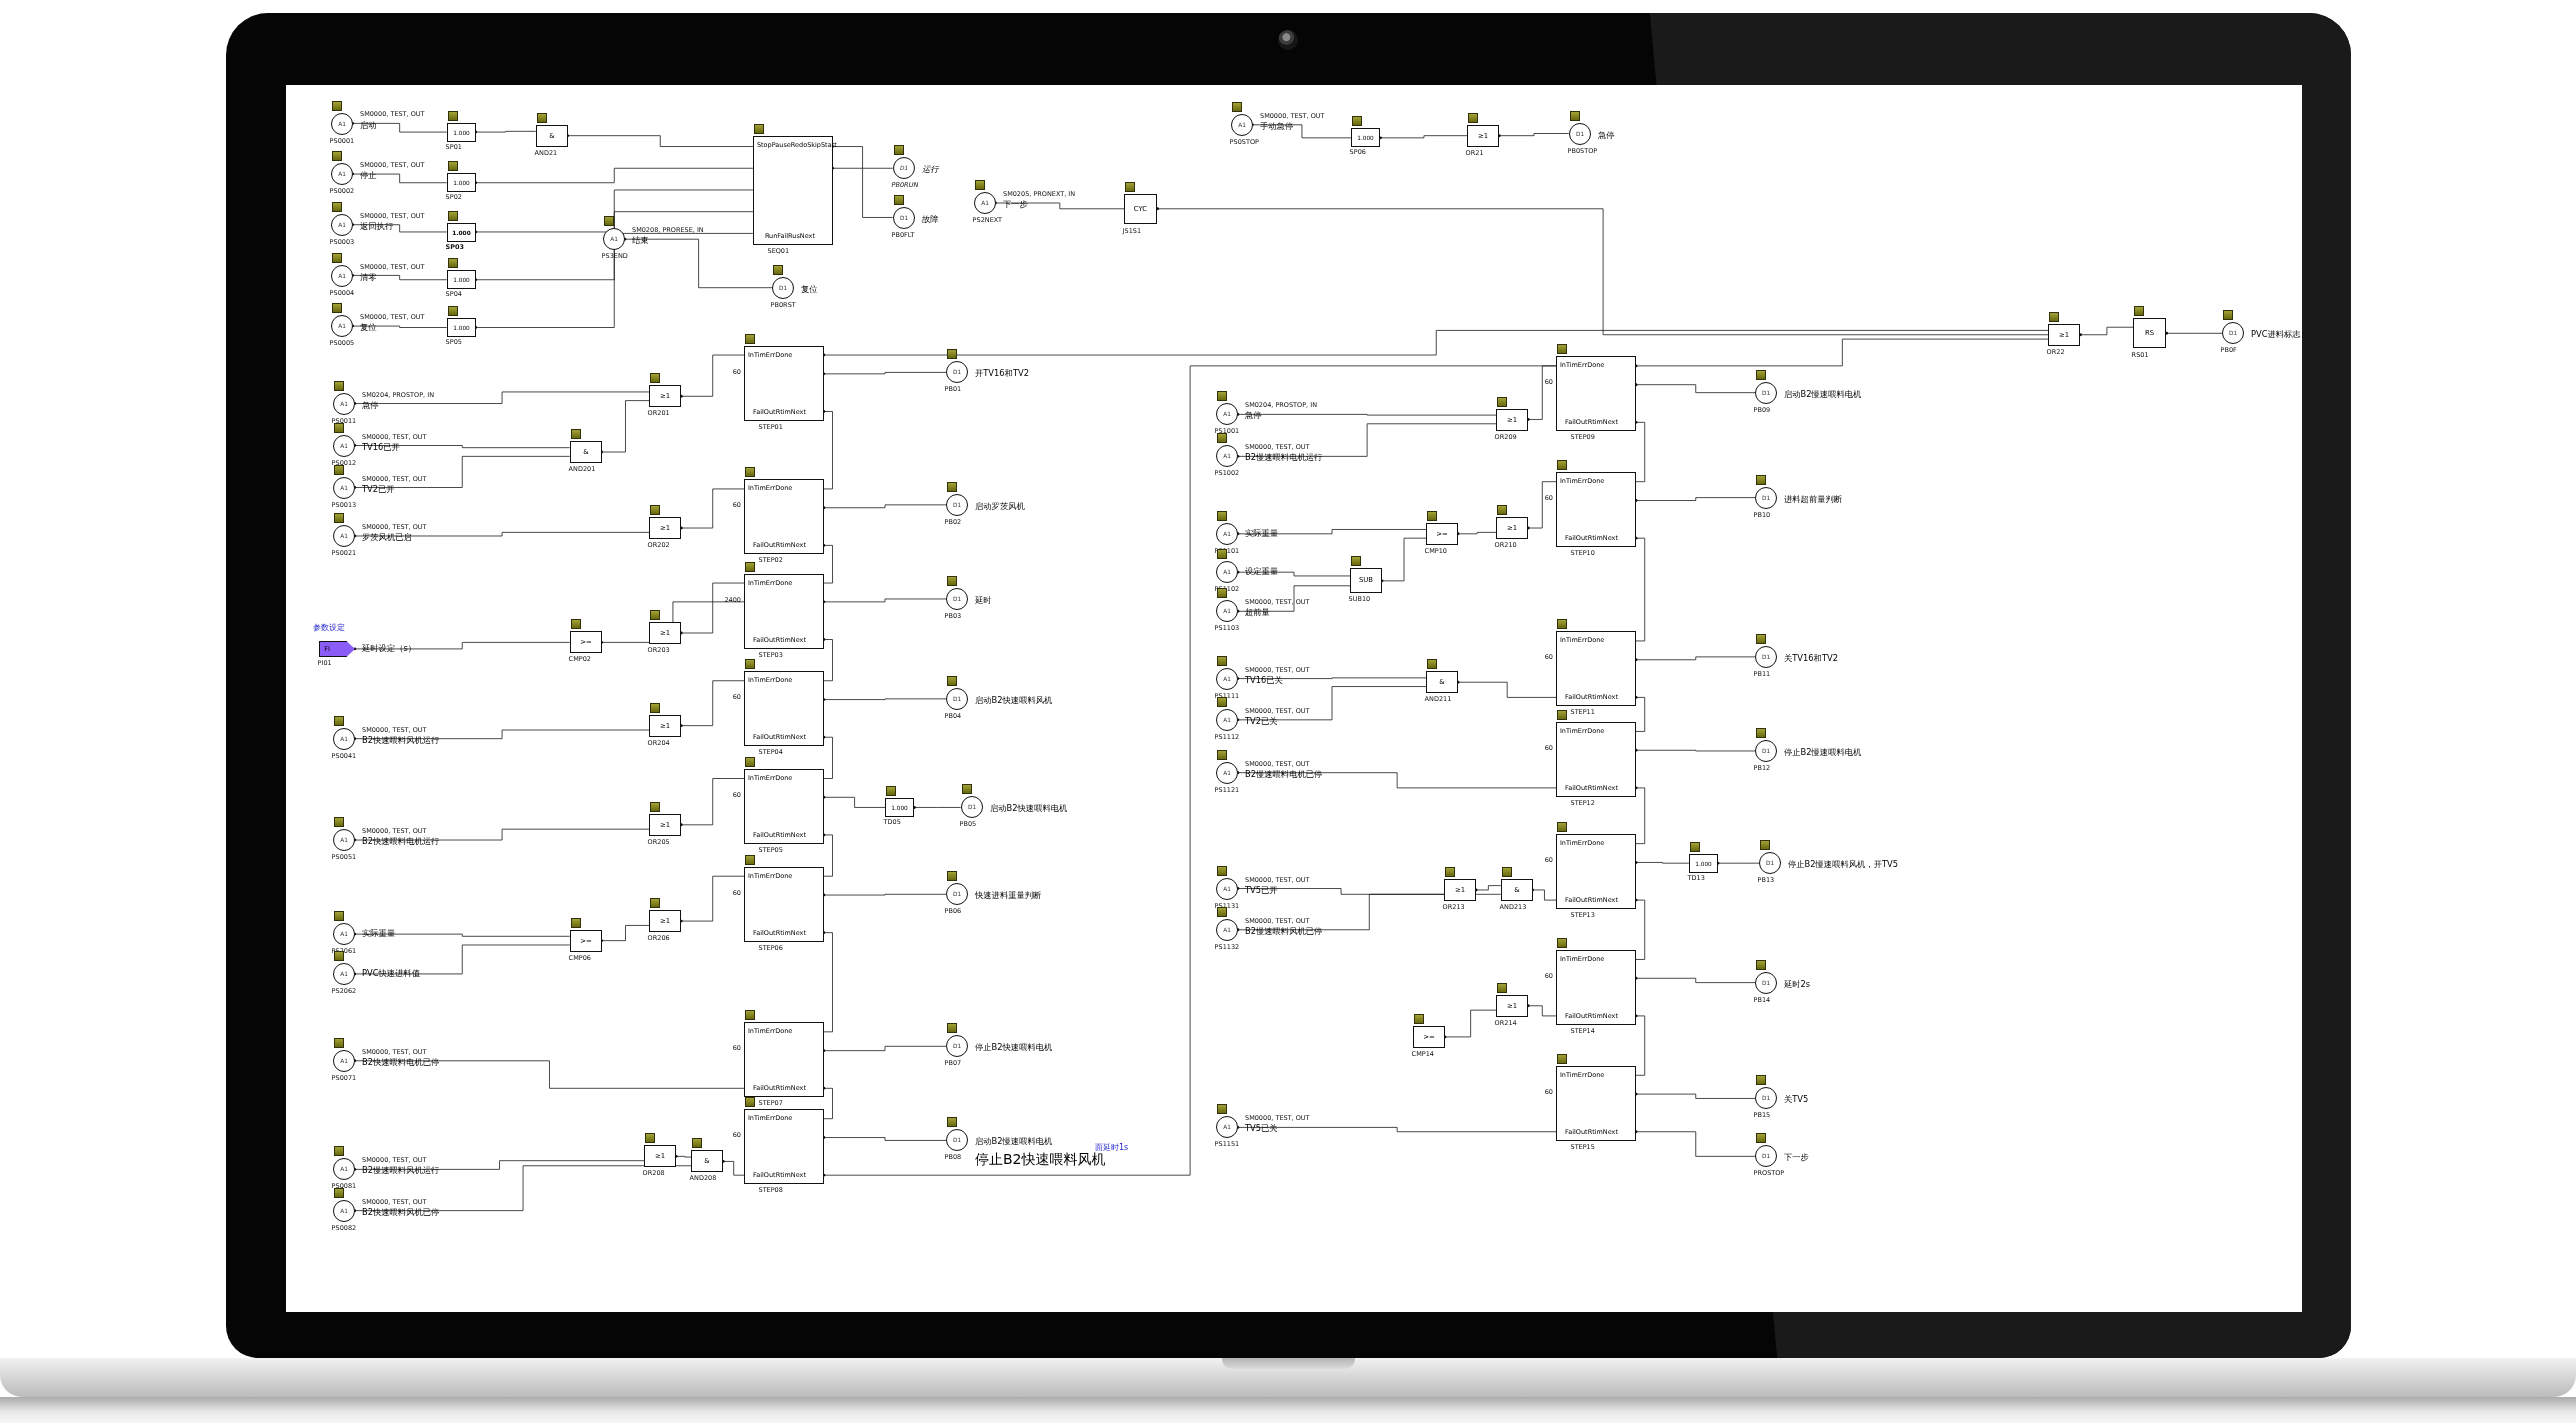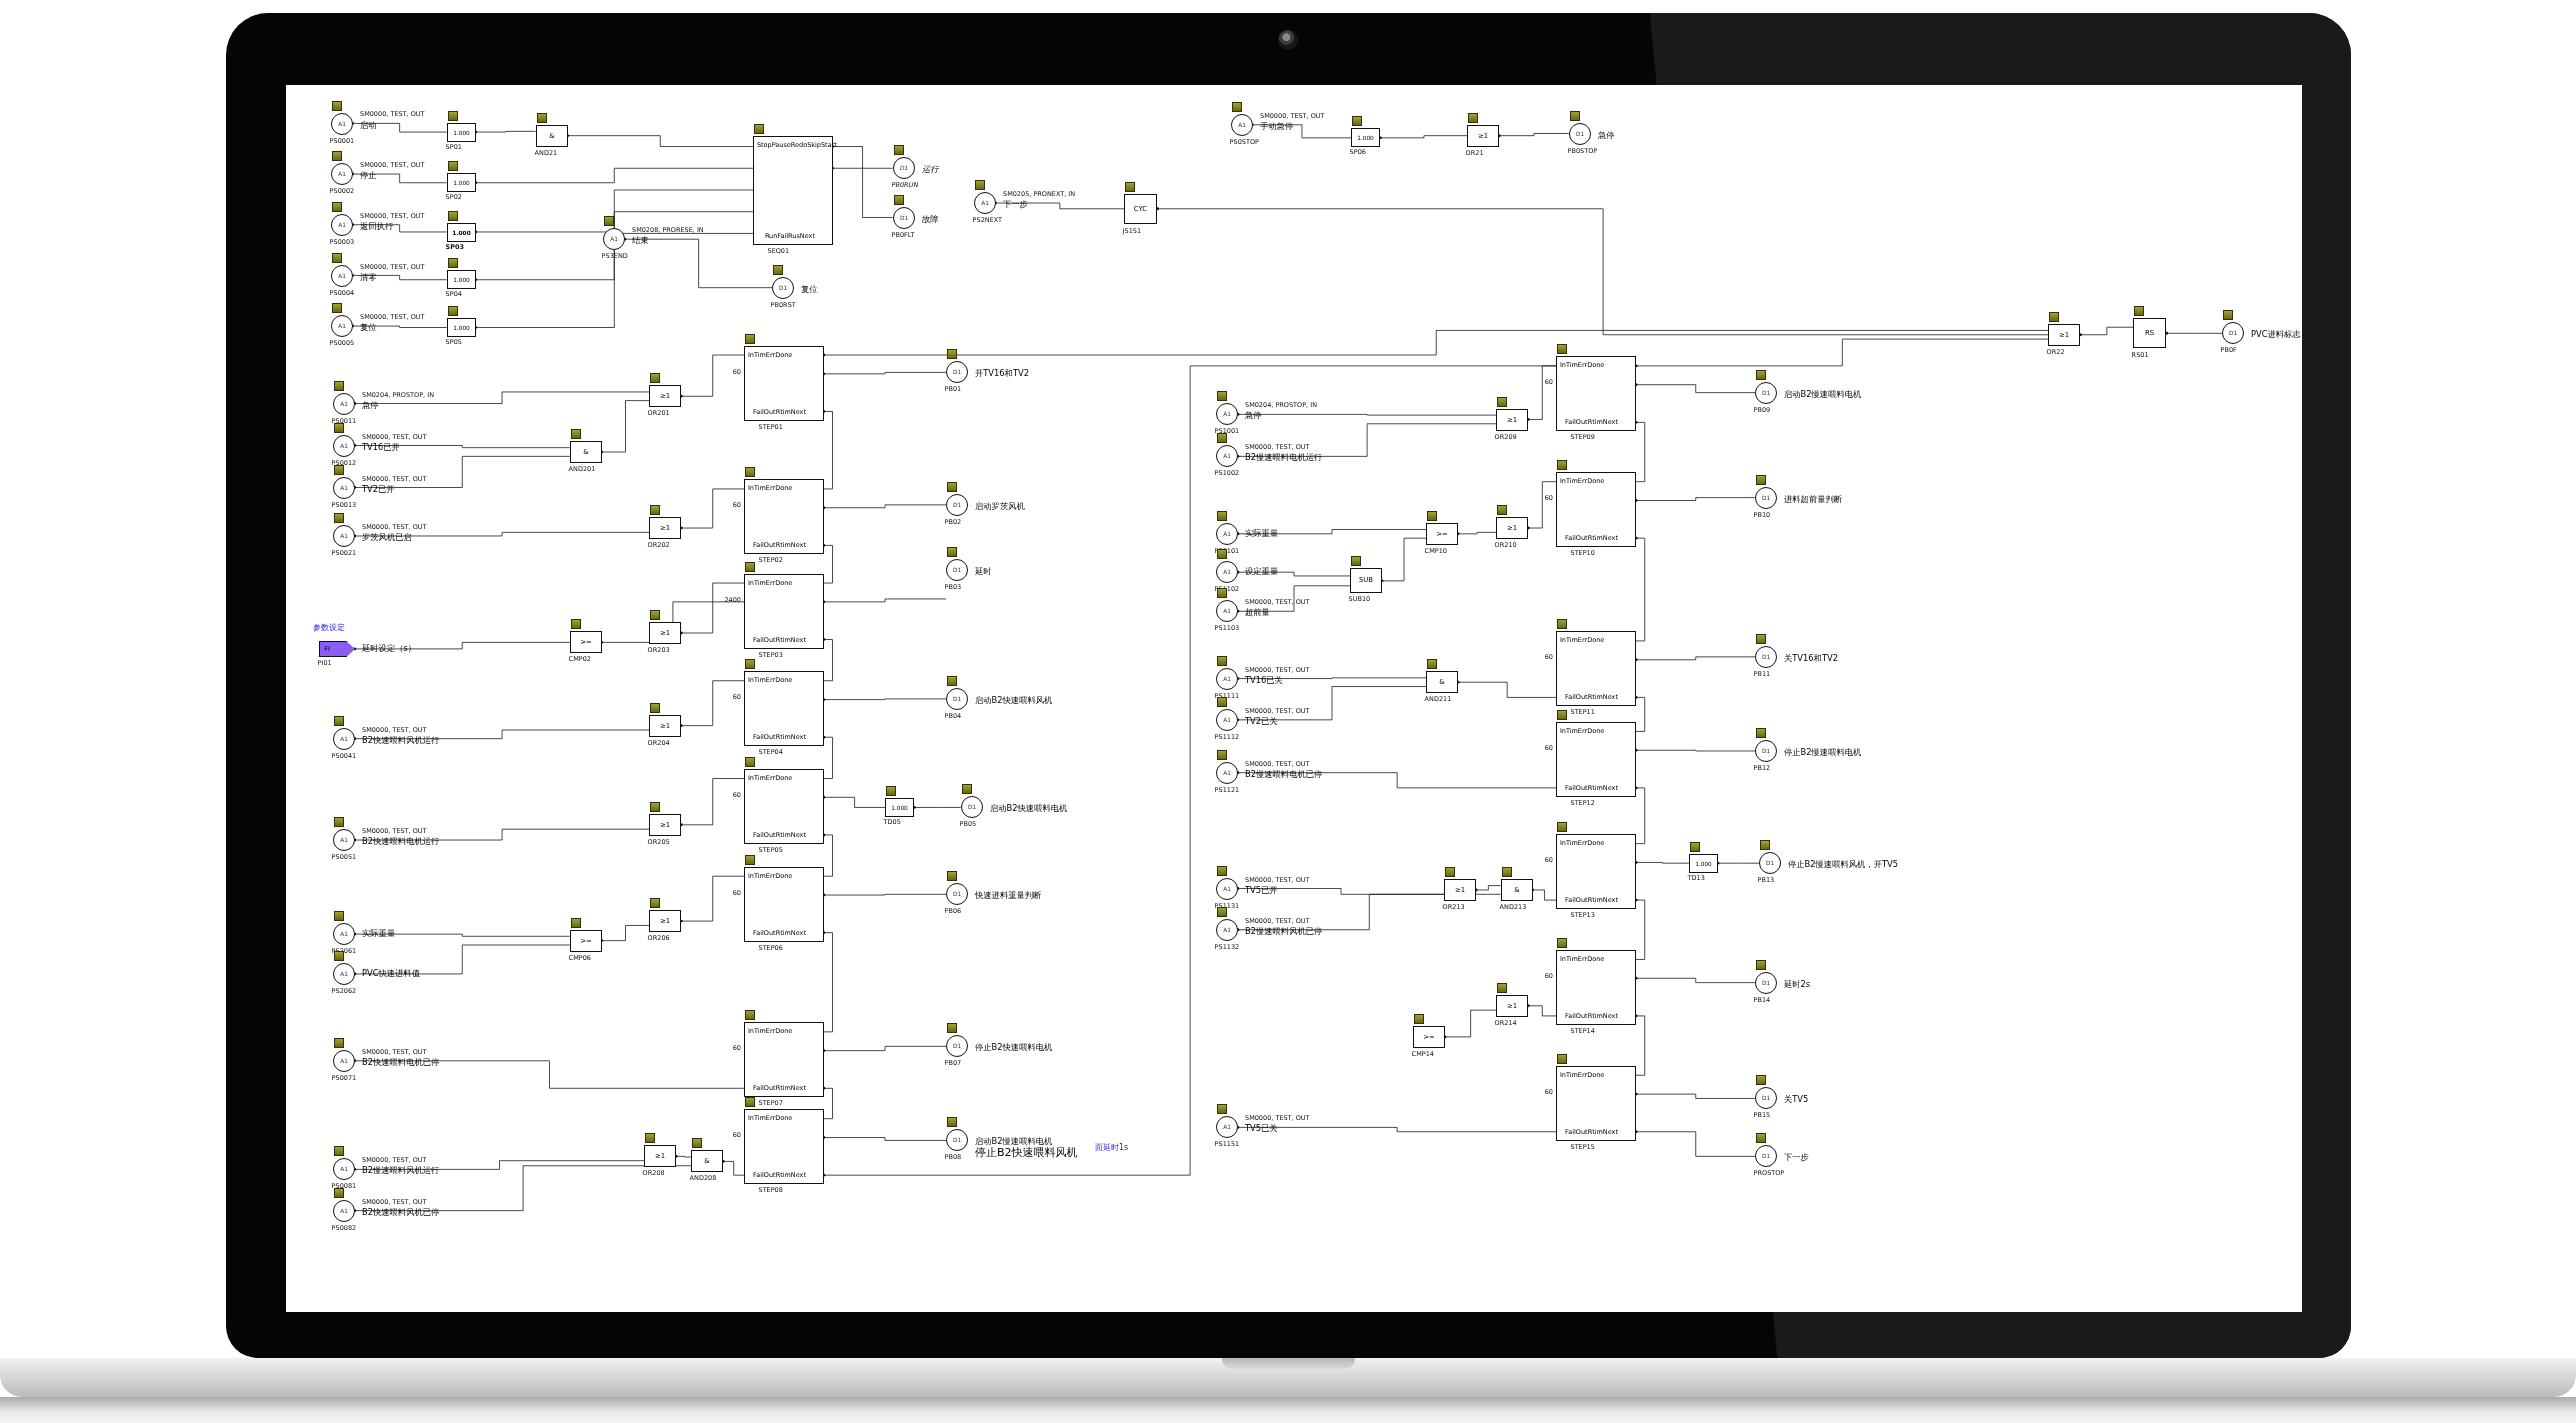--- a/index.html
+++ b/index.html
@@ -21,21 +21,21 @@
   #canvas{position:absolute;inset:0;}
   #wires{position:absolute;left:0;top:0;}
   .node{position:absolute;}
   .badge{position:absolute;left:1.4px;top:-11.6px;width:8px;height:8px;
          background:linear-gradient(#a3a336,#68680f);border:0.7px solid #30300a;}
   .circ{width:22px;height:22px;border:1px solid #111;border-radius:50%;background:#fff;
         display:flex;align-items:center;justify-content:center;font-size:5.8px;color:#333;box-sizing:border-box;}
   .sys{position:absolute;left:29px;top:-2.2px;font-size:6.5px;white-space:nowrap;color:#111;}
   .cname{position:absolute;left:29px;top:7.2px;font-size:8.3px;white-space:nowrap;color:#000;}
   .cname.solo{top:5px;}
-  .cname2{position:absolute;left:29px;top:16px;font-size:11px;white-space:nowrap;color:#000;}
+  .cname2{position:absolute;left:29px;top:22px;font-size:14px;white-space:nowrap;color:#000;}
   .nid{position:absolute;left:-1.4px;top:24px;font-size:6.5px;white-space:nowrap;color:#111;}
   .box{border:0.9px solid #111;background:#fff;display:flex;align-items:center;justify-content:center;
        font-size:6.9px;color:#000;box-sizing:border-box;}
   .n-pulse .box{font-size:5.8px;}
   .n-pulse .nid{top:20px;}
   .n-or .nid,.n-and .nid,.n-cmp .nid{top:24px;}
   .n-sub .nid{top:27px;}
   .n-cyc .nid,.n-rs .nid{top:33px;}
   .sbox{border:1.1px solid #111;background:#fff;position:relative;box-sizing:border-box;}
   .scol{position:absolute;top:3.6px;bottom:3.6px;display:flex;flex-direction:row;justify-content:space-between;font-size:6.5px;color:#000;}
@@ -492,21 +492,21 @@
           <div class="circ">D1</div>
           <div class="cname">开TV16和TV2</div>
           <div class="nid">PB01</div>
         </div>
         <div class="node n-out" style="left: 660px; top: 409px;">
           <div class="badge"></div>
           <div class="circ">D1</div>
           <div class="cname">启动罗茨风机</div>
           <div class="nid">PB02</div>
         </div>
-        <div class="node n-out" style="left: 660px; top: 474px;">
+        <div class="node n-out" style="left: 660px; top: 503px;">
           <div class="badge"></div>
           <div class="circ">D1</div>
           <div class="cname">延时</div>
           <div class="nid">PB03</div>
         </div>
         <div class="node n-out" style="left: 660px; top: 603px;">
           <div class="badge"></div>
           <div class="circ">D1</div>
           <div class="cname">启动B2快速喂料风机</div>
           <div class="nid">PB04</div>

